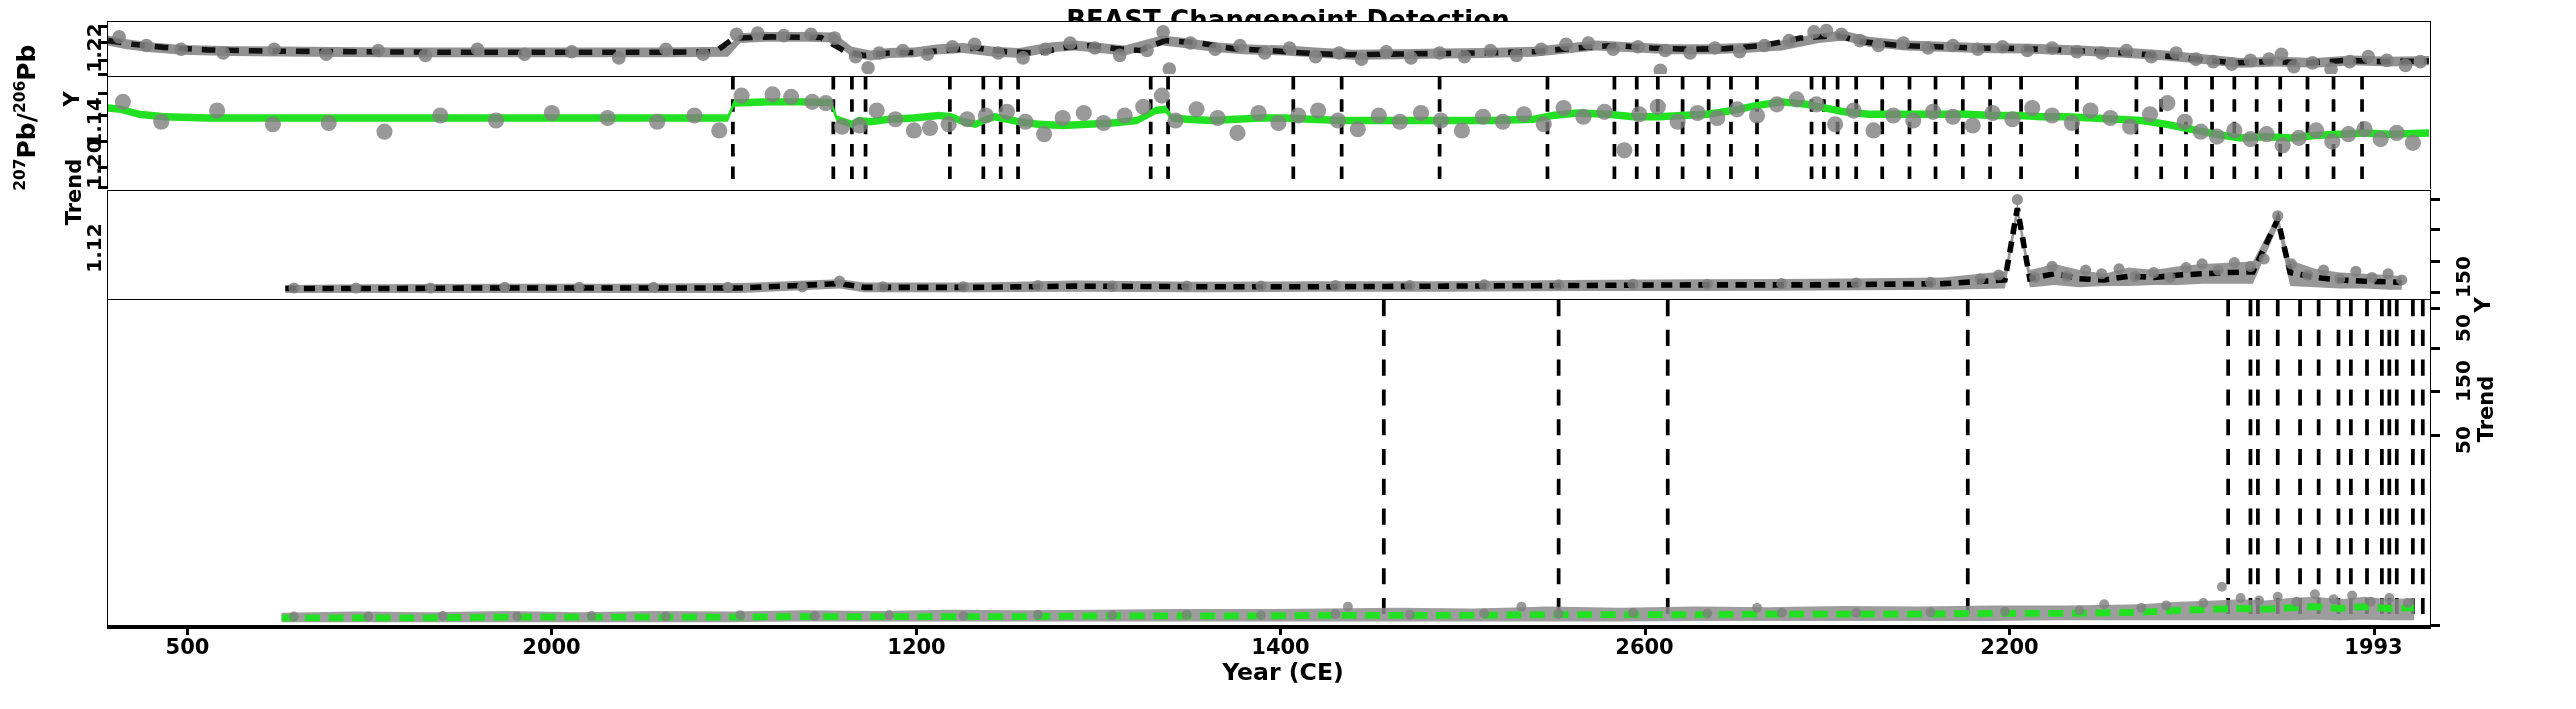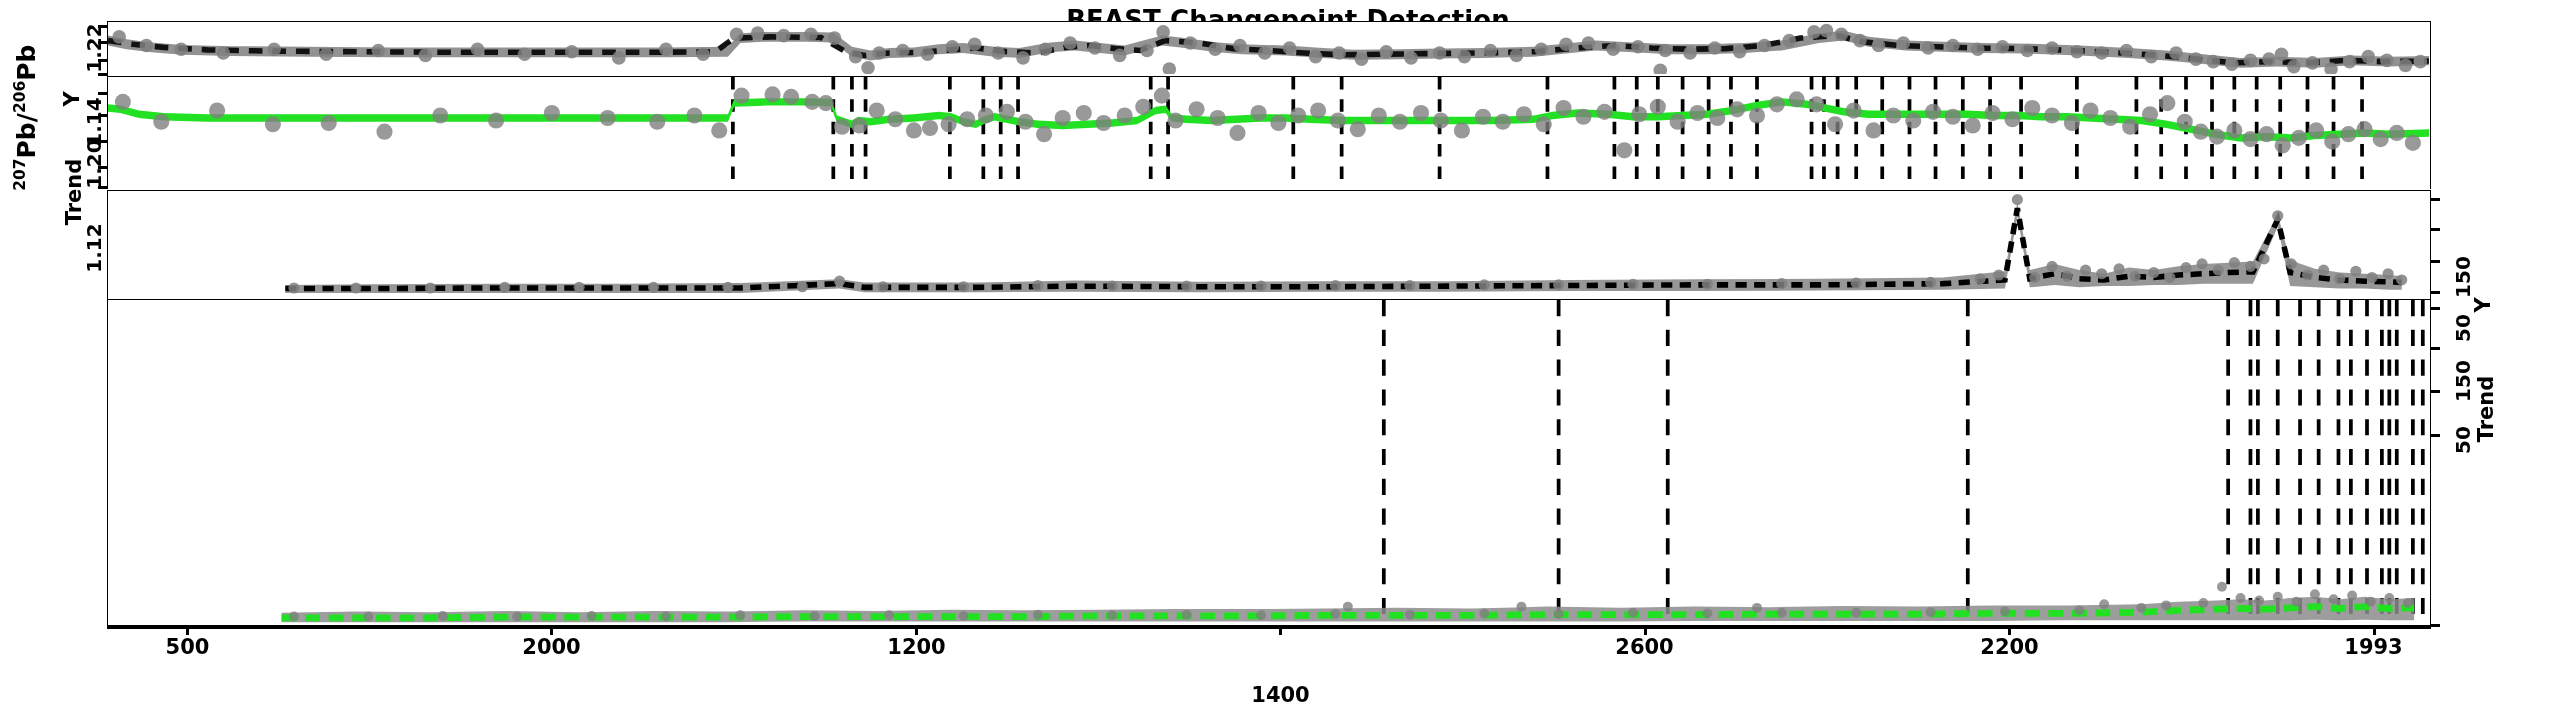--- a/index.html
+++ b/index.html
@@ -545,25 +545,26 @@
   <div class="tickmark" style="left:550px;top:626px;width:2.5px;height:8.7px;"></div>
   <div class="tickmark" style="left:915px;top:626px;width:2.5px;height:8.7px;"></div>
   <div class="tickmark" style="left:1279px;top:626px;width:2.5px;height:8.7px;"></div>
   <div class="tickmark" style="left:1644px;top:626px;width:2.5px;height:8.7px;"></div>
   <div class="tickmark" style="left:2008px;top:626px;width:2.5px;height:8.7px;"></div>
   <div class="tickmark" style="left:2373px;top:626px;width:2.5px;height:8.7px;"></div>
 
   <div class="xtick-label" style="left:138px;top:635px;">500</div>
   <div class="xtick-label" style="left:502px;top:635px;">2000</div>
   <div class="xtick-label" style="left:867px;top:635px;">1200</div>
-  <div class="xtick-label" style="left:1231px;top:635px;margin-top:48px;">1400</div>
+  <div class="xtick-label" style="left:1231px;top:635px;">1400</div>
   <div class="xtick-label" style="left:1595px;top:635px;">2600</div>
   <div class="xtick-label" style="left:1960px;top:635px;">2200</div>
   <div class="xtick-label" style="left:2324px;top:635px;">1993</div>
 
+  <div class="xlabel">Year (CE)</div>
 
   <div class="tickmark" style="left:98px;top:25px;width:8.7px;height:2.5px;"></div>
   <div class="tickmark" style="left:98px;top:41px;width:8.7px;height:2.5px;"></div>
   <div class="tickmark" style="left:98px;top:59px;width:8.7px;height:2.5px;"></div>
   <div class="tickmark" style="left:98px;top:73px;width:8.7px;height:2.5px;"></div>
   <div class="tickmark" style="left:98px;top:92px;width:8.7px;height:2.5px;"></div>
   <div class="tickmark" style="left:98px;top:114px;width:8.7px;height:2.5px;"></div>
   <div class="tickmark" style="left:98px;top:140px;width:8.7px;height:2.5px;"></div>
   <div class="tickmark" style="left:98px;top:166px;width:8.7px;height:2.5px;"></div>
   <div class="tickmark" style="left:98px;top:186px;width:8.7px;height:2.5px;"></div>

